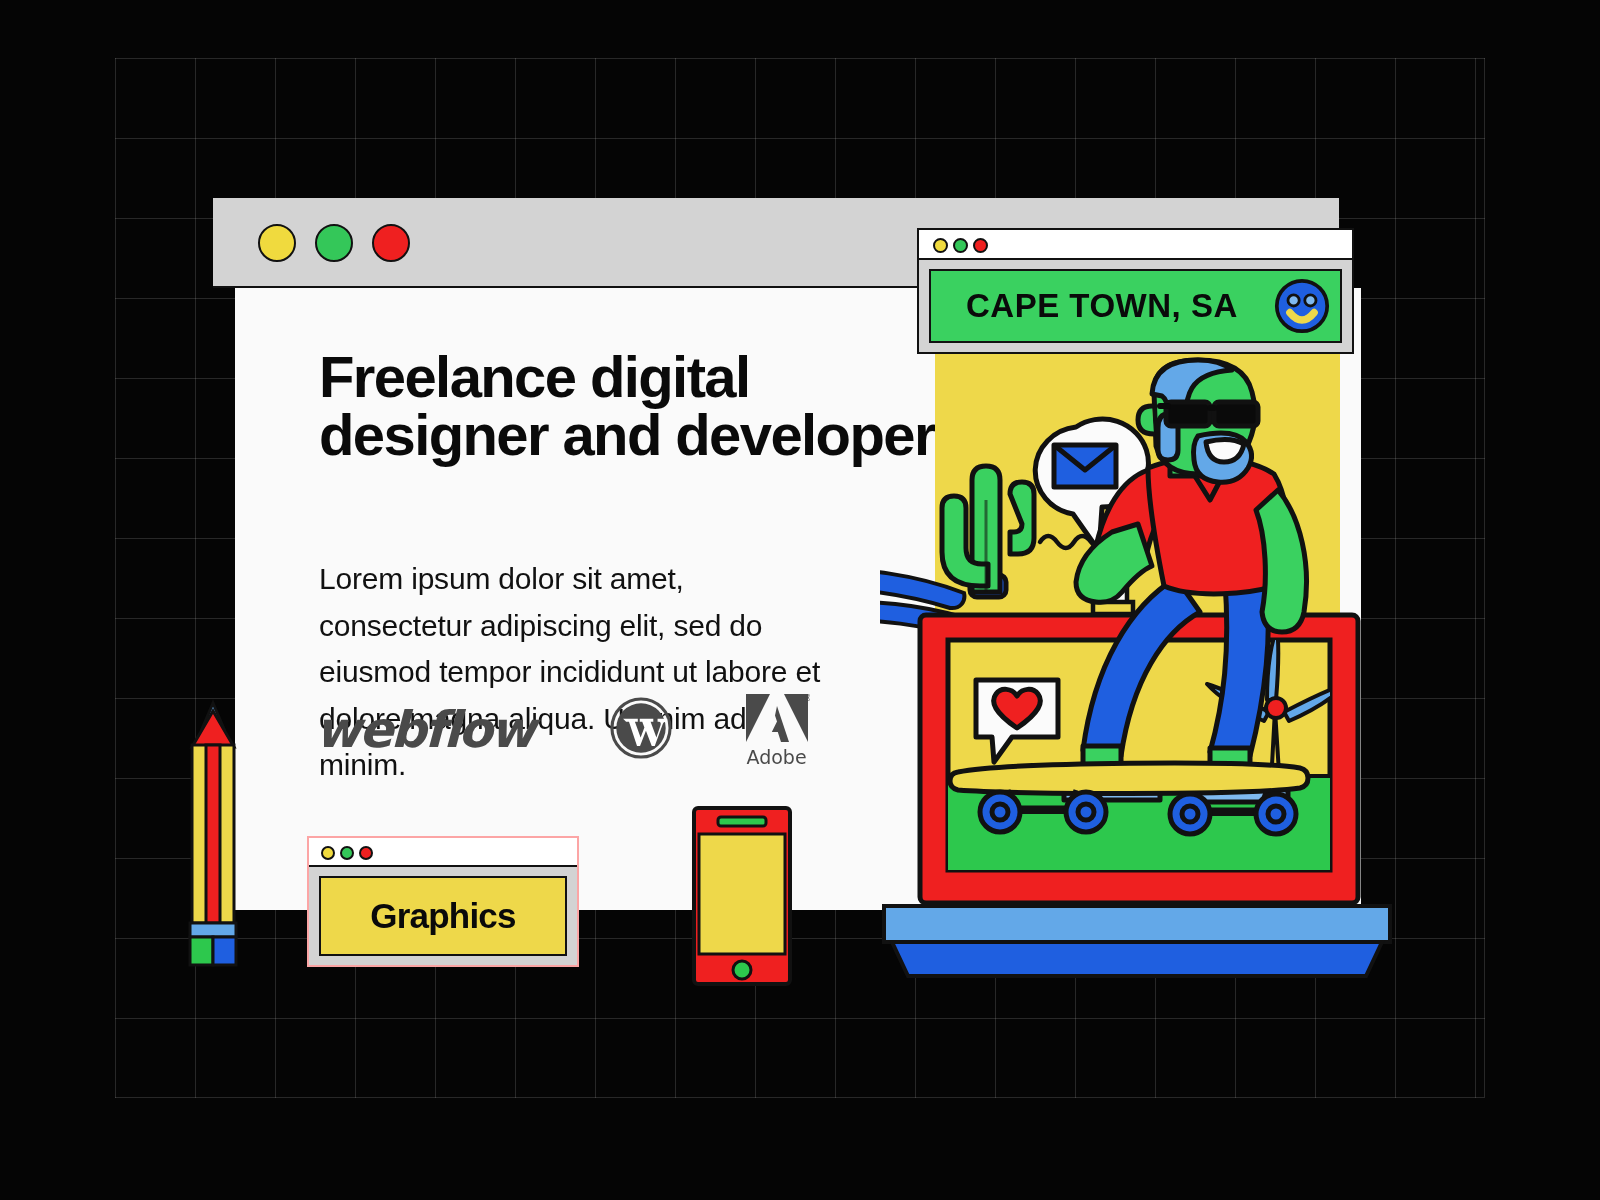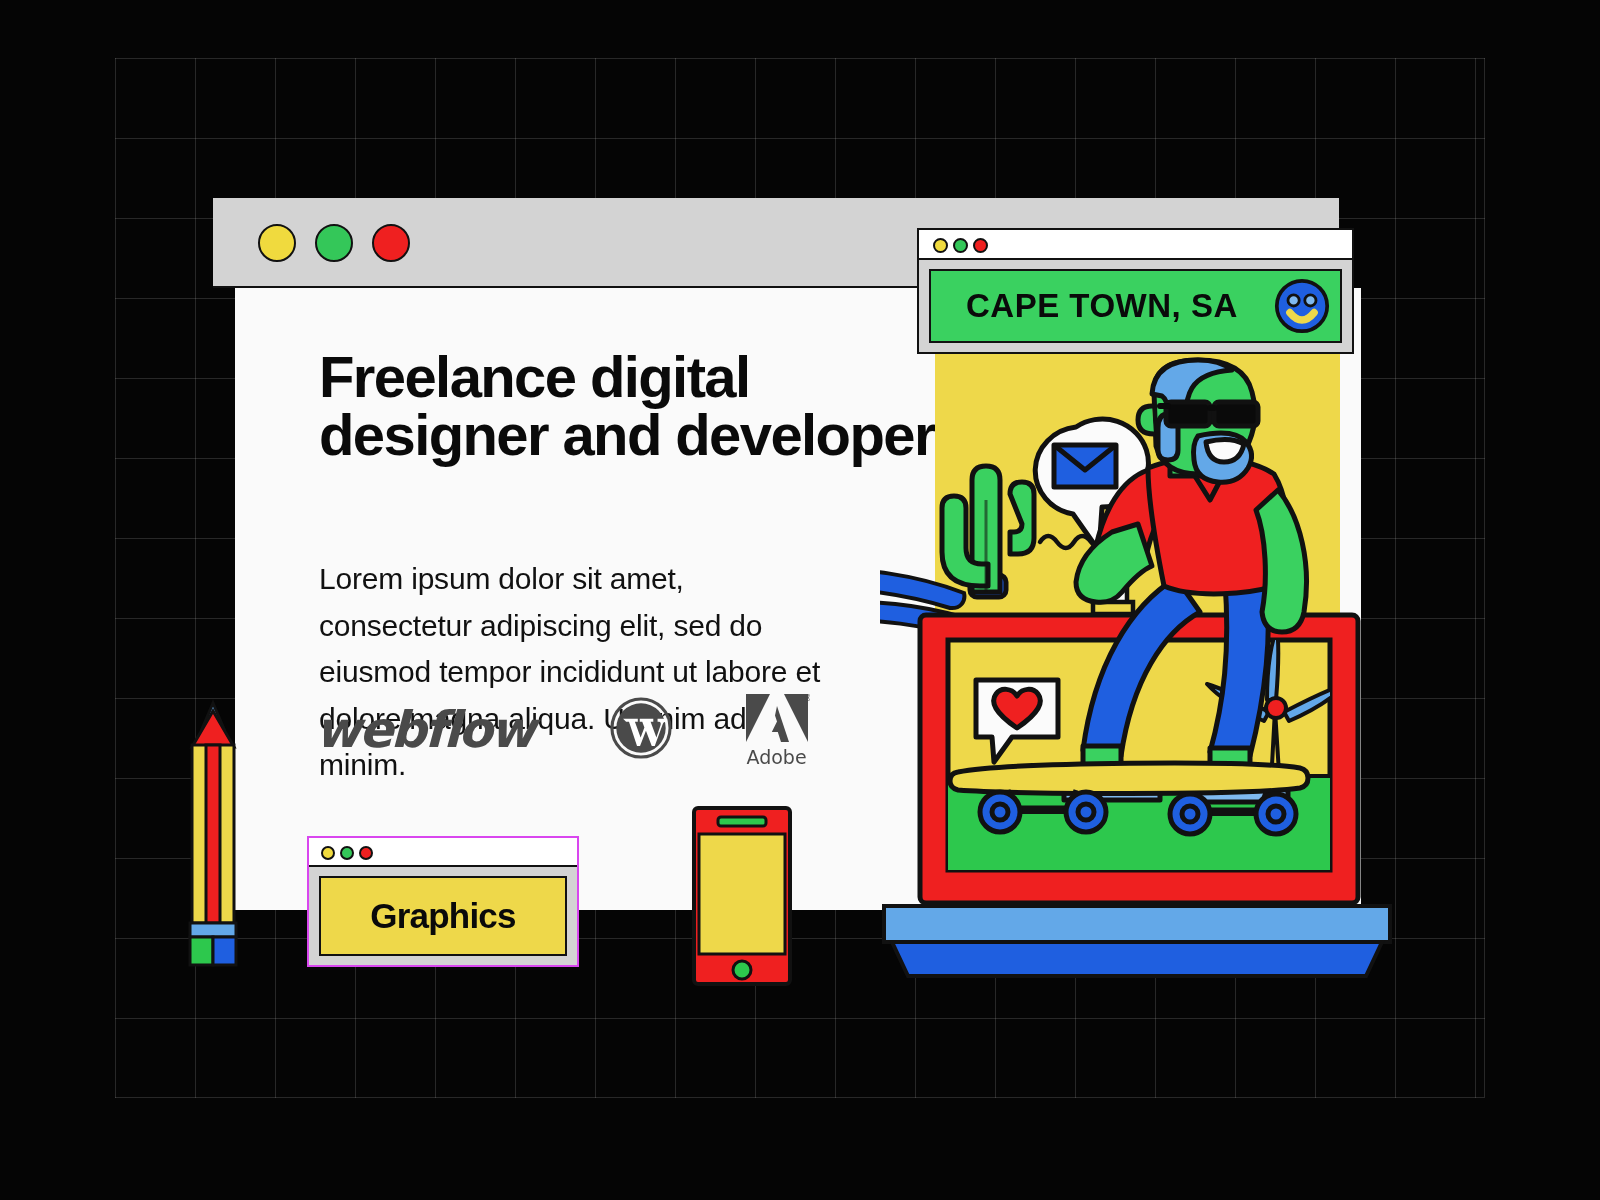--- a/index.html
+++ b/index.html
@@ -99,21 +99,21 @@
   #smiley { width:56px; height:56px; flex:0 0 56px; }
 
   
   #scene { position:absolute; left:880px; top:350px; width:520px; height:630px; }
   #scene svg { display:block; }
 
   
   #graphics-window {
     position:absolute; left:307px; top:836px;
     width:272px; height:131px;
-    background:#fef9c3; border:2px solid #d946ef;
+    background:#fef9c3; border:2px solid #fca5a5;
   }
   #graphics-titlebar {
     position:absolute; left:0; top:0; width:268px; height:29px;
     background:#fff; border-bottom:2px solid #111;
   }
   #graphics-dots { left:12px; top:8px; gap:5px; }
   #graphics-dots .dot { width:14px; height:14px; border-width:2px; }
   #graphics-body {
     position:absolute; left:0; top:29px; width:268px; height:98px;
     background:#d3d3d3; padding:9px 10px;

